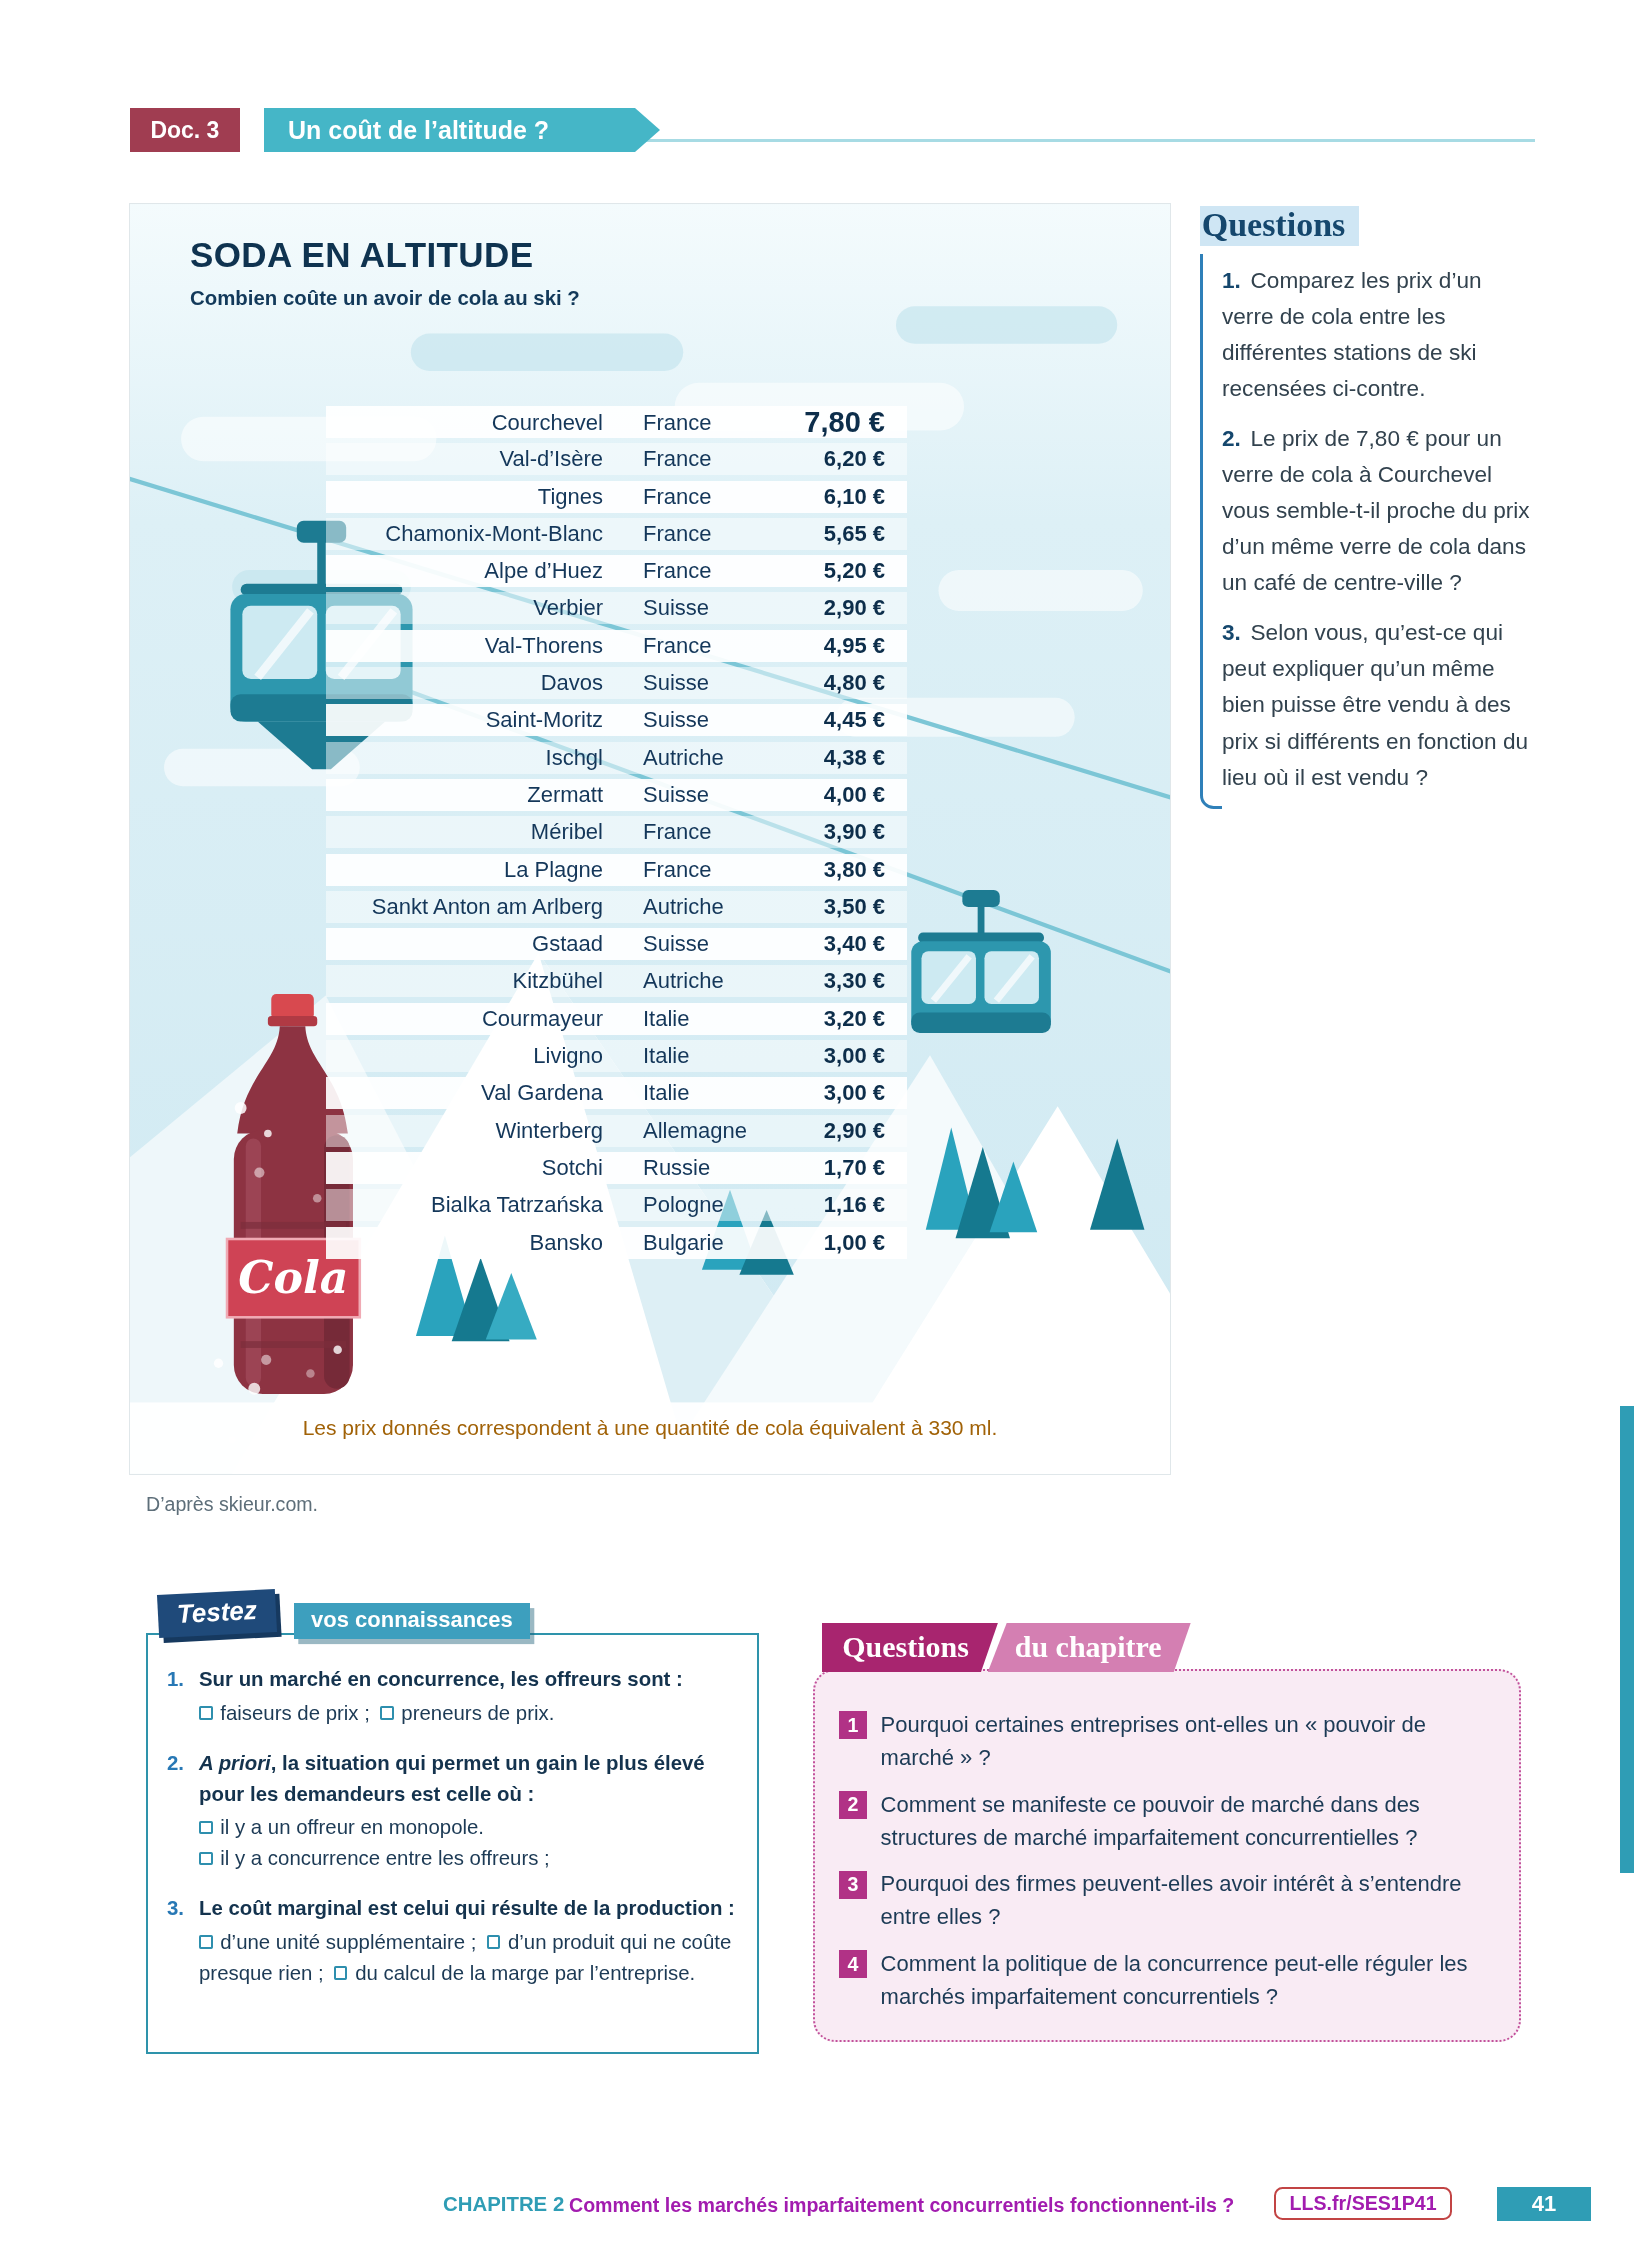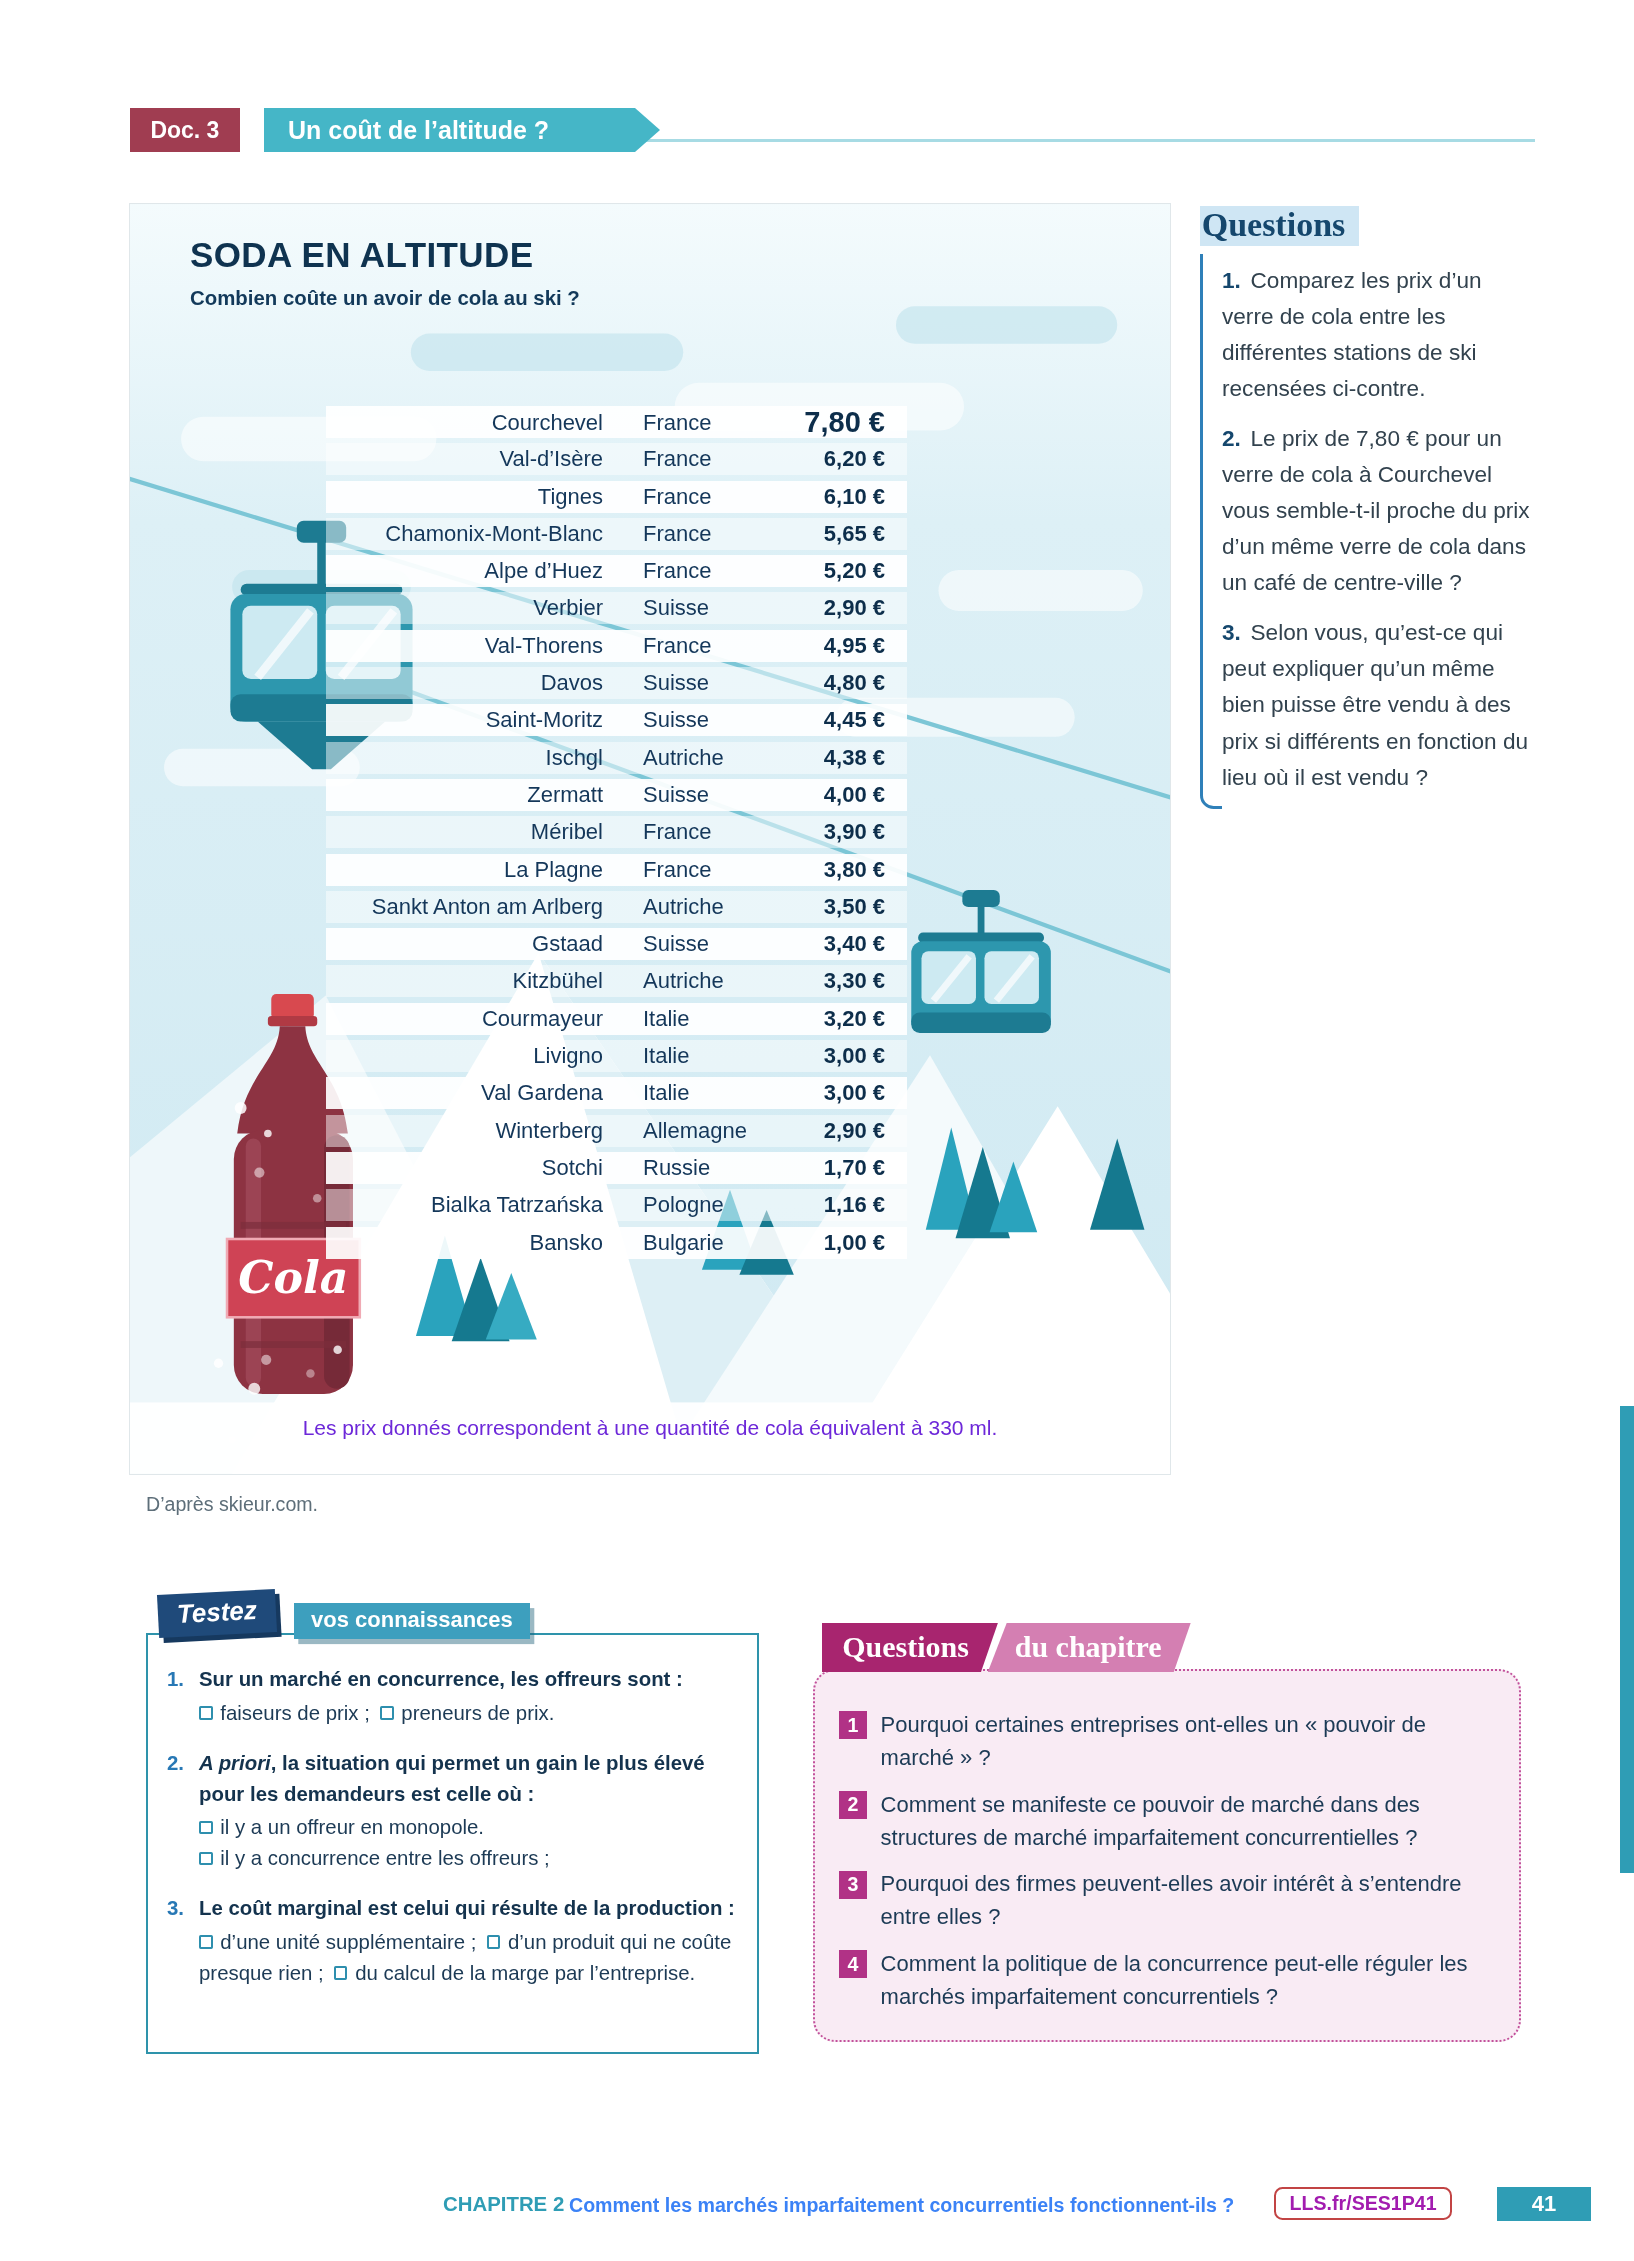--- a/index.html
+++ b/index.html
@@ -24,21 +24,21 @@
   .ig-subtitle{position:absolute;left:60px;top:83px;font-size:20.4px;font-weight:bold;color:#12395a;}
   .price-table{position:absolute;left:196px;top:202px;width:581px;}
   .price-row{height:32px;margin-bottom:5.3px;display:grid;grid-template-columns:277px 185px 119px;
              align-items:center;font-size:22px;color:#14375a;}
   .price-row:nth-of-type(odd){background:rgba(255,255,255,.92);}
   .price-row:nth-of-type(even){background:rgba(255,255,255,.48);}
   .col-resort{text-align:right;white-space:nowrap;}
   .col-country{padding-left:40px;white-space:nowrap;}
   .col-price{text-align:right;padding-right:22px;font-weight:bold;color:#0d2e4b;white-space:nowrap;}
   .price-row:nth-of-type(1) .col-price{font-size:29px;}
-  .ig-caption{position:absolute;left:0;width:100%;top:1212px;text-align:center;font-size:21px;color:#6d28d9;}
+  .ig-caption{position:absolute;left:0;width:100%;top:1212px;text-align:center;font-size:21px;color:#a16207;}
   .source{position:absolute;left:146px;top:1493px;font-size:19.6px;color:#5d6e79;}
 
   
   .questions{position:absolute;left:1200px;top:206px;width:339px;}
   .q-head{margin-bottom:10.2px;}
   .q-head-text{font-family:"Liberation Serif",serif;font-weight:bold;font-size:34px;color:#15476d;
                background:#cfe6f4;padding:0 13.6px 3.4px 1.7px;}
   .q-body{position:relative;padding:8.5px 0 13.6px 22px;}
   .q-body::before{content:"";position:absolute;left:0;top:0;bottom:0;width:19px;
                   border-left:3.4px solid #2f80b9;border-bottom:3.4px solid #2f80b9;border-bottom-left-radius:13.6px;}
@@ -76,21 +76,21 @@
         padding:6.8px 29px 8.5px 27px;margin-left:-10.2px;clip-path:polygon(19px 0,100% 0,calc(100% - 17px) 100%,0 100%);}
   .cq-item{display:flex;gap:13.6px;margin-bottom:13.6px;}
   .cq-item:last-child{margin-bottom:0;}
   .cq-num{flex:none;width:28px;height:28px;margin-top:3.4px;background:#b13286;color:#fff;font-weight:bold;
           font-size:19.6px;display:flex;align-items:center;justify-content:center;}
   .cq-text{font-size:22px;line-height:1.5;color:#1c3a55;}
 
   
   .footer{position:absolute;left:0;top:2185px;width:1635px;height:43px;}
   .f-chapter{position:absolute;left:443px;top:7.7px;color:#2f9db5;font-weight:bold;font-size:20.4px;}
-  .f-title{position:absolute;left:569px;top:8.5px;color:#3b82f6;font-weight:bold;font-size:19.6px;white-space:nowrap;}
+  .f-title{position:absolute;left:569px;top:8.5px;color:#a21caf;font-weight:bold;font-size:19.6px;white-space:nowrap;}
   .f-link{position:absolute;left:1274px;top:1.7px;border:2.6px solid #c24444;border-radius:8.5px;color:#a21caf;
           font-weight:bold;font-size:19.6px;padding:3.4px 13.6px;white-space:nowrap;}
   .f-page{position:absolute;left:1497px;top:1.7px;background:#2f9db5;color:#fff;font-weight:bold;font-size:22px;
           padding:4.3px 0;width:94px;text-align:center;}
   .side-tab{position:absolute;right:0;top:1406px;width:15.3px;height:467px;background:#2f9db5;}
 </style>
 </head>
 <body>
 
 <div class="page">

